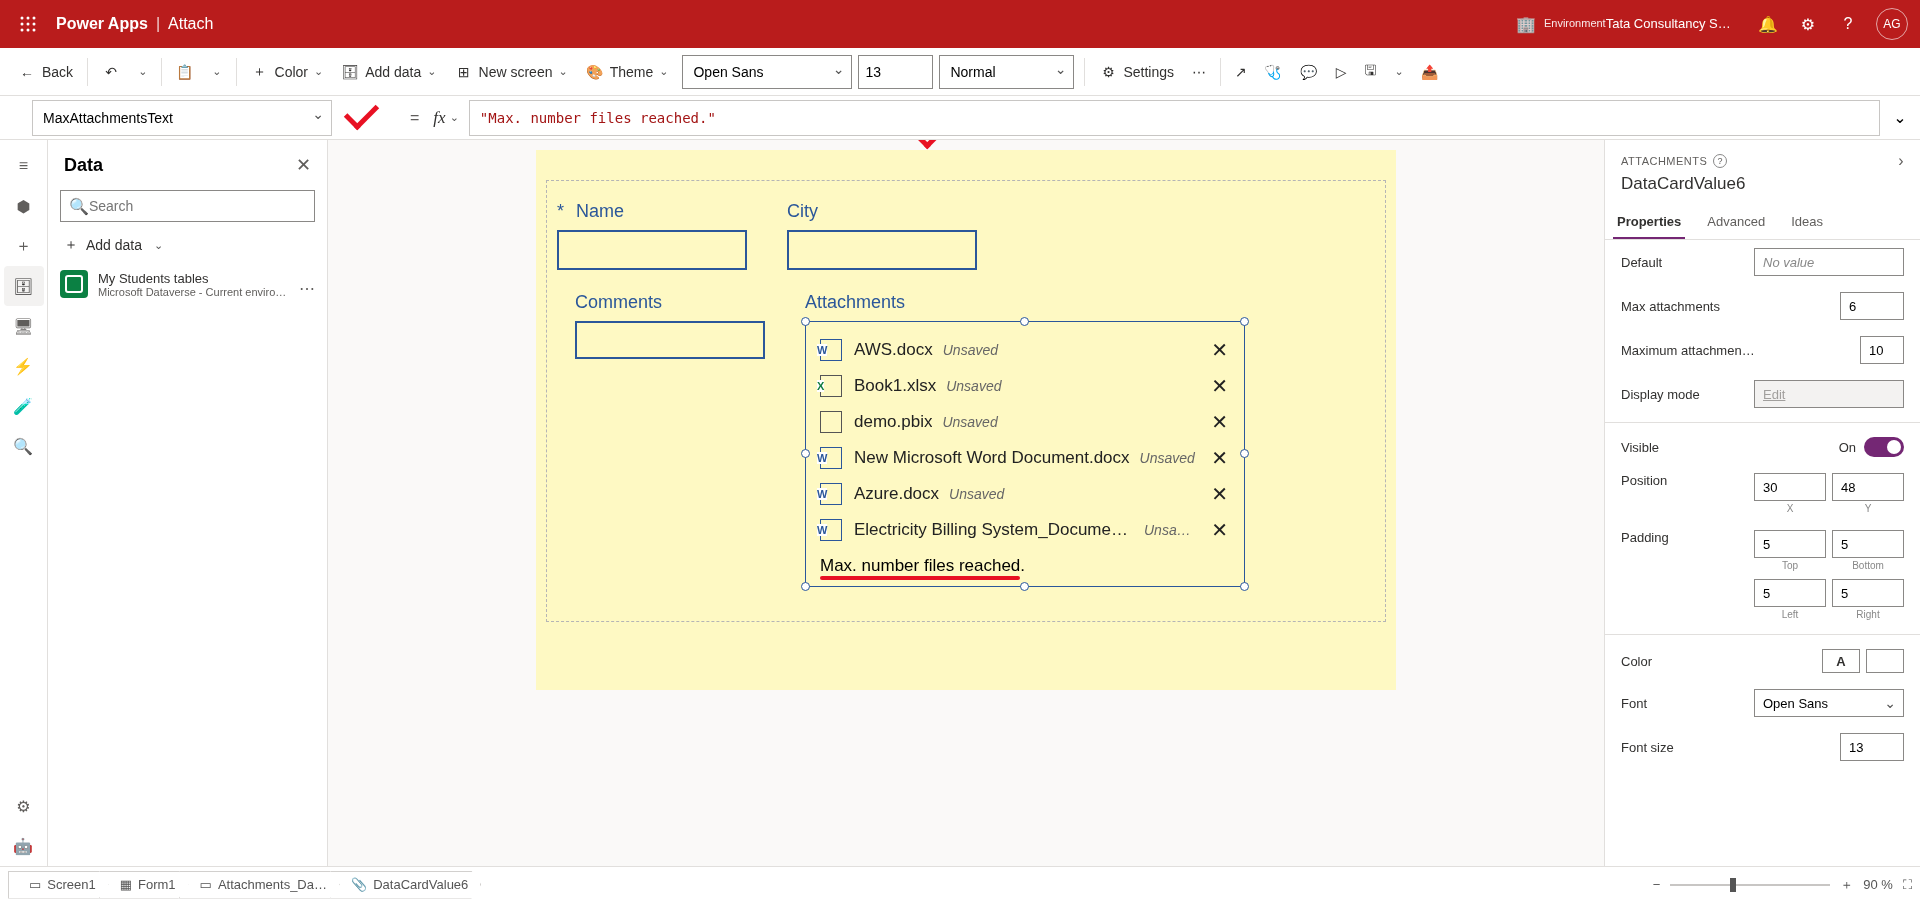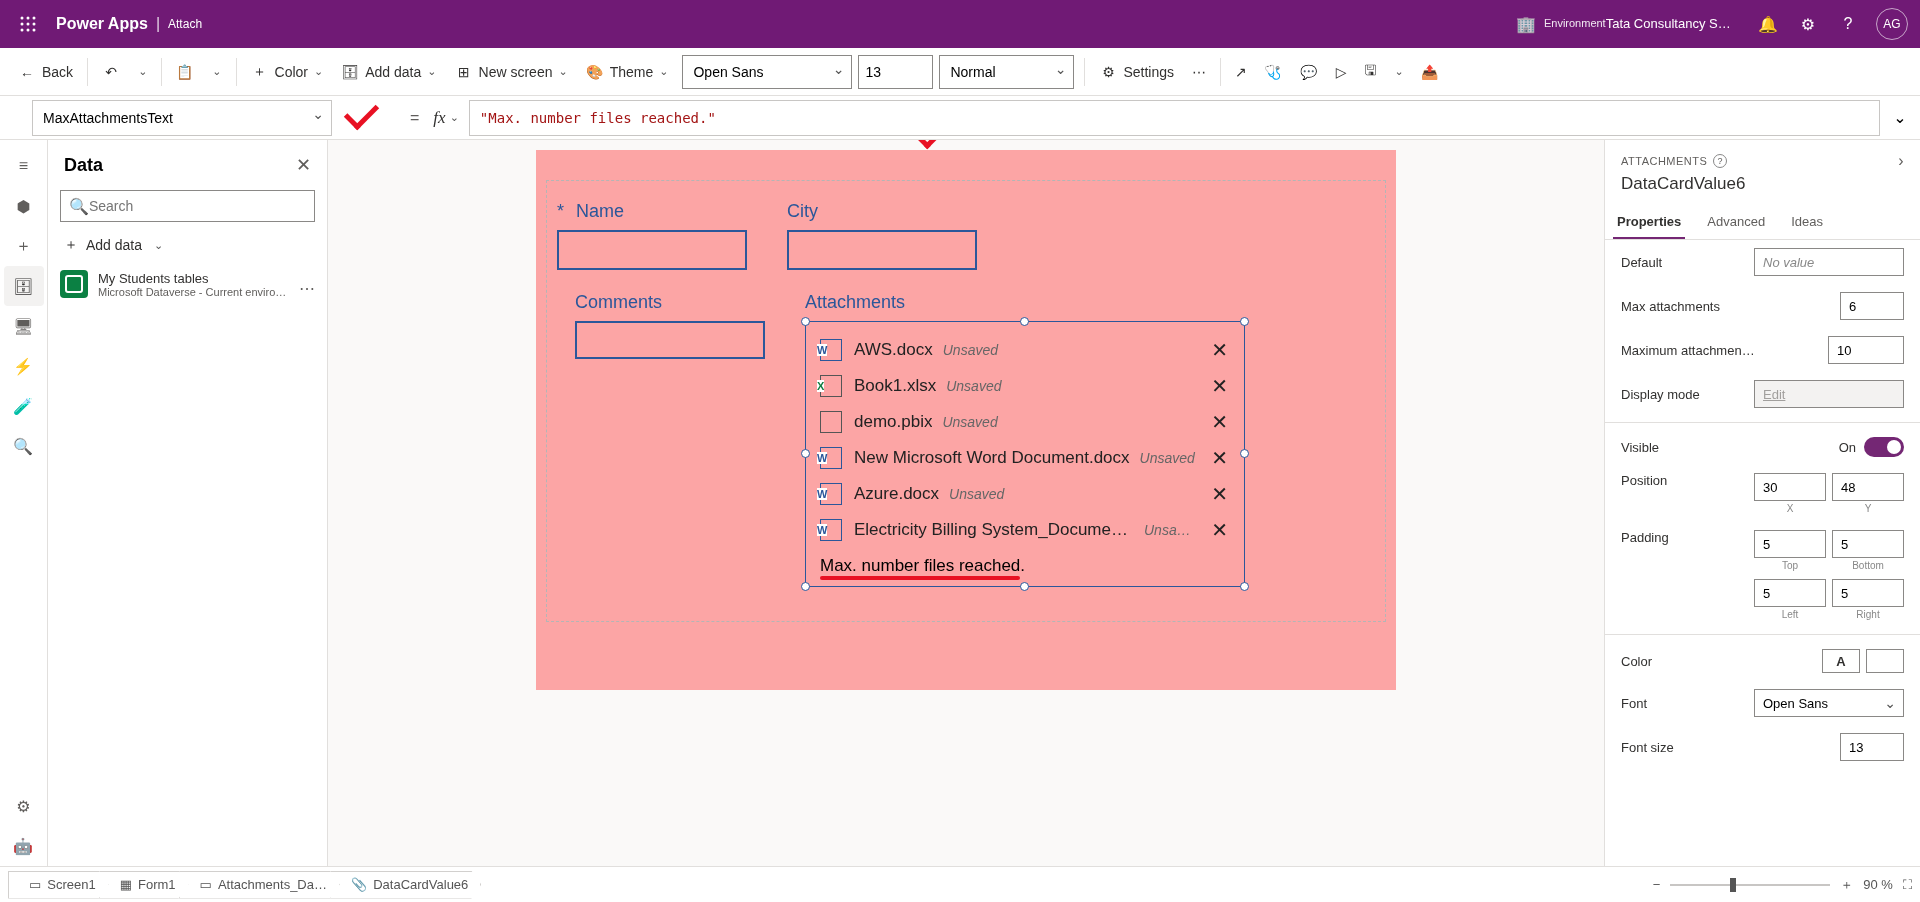--- a/index.html
+++ b/index.html
@@ -1,22 +1,22 @@
 <!DOCTYPE html>
 <html><head>
 <meta charset="utf-8">
 <style>
 * { margin:0; padding:0; box-sizing:border-box; font-family:"Segoe UI",Arial,sans-serif; }
 html,body { width:100%; height:100%; background:#faf9f8; }
-.titlebar { background:#701a75; color:#fff; height:48px; display:flex; align-items:center; padding:0 12px; }
+.titlebar { background:#b91c1c; color:#fff; height:48px; display:flex; align-items:center; padding:0 12px; }
 .waffle { width:32px; height:32px; display:flex; align-items:center; justify-content:center; cursor:pointer; border-radius:4px; }
 .waffle svg { width:16px; height:16px; }
 .titlebar .prod { font-size:16px; font-weight:600; margin-left:12px; }
 .titlebar .sep { margin:0 8px; opacity:.8; }
-.titlebar .app { font-size:12px; }
+.titlebar .app { font-size:16px; }
 .titlebar .spacer { flex:1; }
 .env { display:flex; align-items:center; margin-right:12px; max-width:220px; }
 .env-icon { margin-right:8px; opacity:.9; }
 .env-text { display:flex; flex-direction:row; line-height:1.1; overflow:hidden; }
 .env-text small { font-size:11px; opacity:.9; }
 .env-text span { font-size:13px; white-space:nowrap; overflow:hidden; text-overflow:ellipsis; }
 .tb-icon { width:40px; height:40px; display:flex; align-items:center; justify-content:center; cursor:pointer; border-radius:4px; }
 .avatar { width:32px; height:32px; border:1px solid rgba(255,255,255,.6); border-radius:50%; display:flex; align-items:center; justify-content:center; font-size:12px; margin-left:8px; }
 
 .ribbon { background:#fff; height:48px; display:flex; align-items:center; padding:0 10px; border-bottom:1px solid #e1dfdd; gap:2px; }
@@ -53,21 +53,21 @@
 .dp-add { display:flex; align-items:center; gap:8px; padding:8px 16px; cursor:pointer; color:#323130; font-size:14px; }
 .dp-item { display:flex; align-items:flex-end; gap:10px; padding:8px 12px; cursor:pointer; }
 .dp-icon { width:28px; height:28px; background:#0b8043; border-radius:4px; flex-shrink:0; display:flex; align-items:center; justify-content:center; }
 .dp-icon::before { content:""; width:14px; height:14px; border:2px solid #fff; border-radius:3px; }
 .dp-txt { overflow:hidden; }
 .dp-txt .name { font-size:13px; color:#323130; }
 .dp-txt .sub { font-size:11px; color:#605e5c; white-space:nowrap; overflow:hidden; text-overflow:ellipsis; max-width:200px; }
 .dp-more { margin-left:auto; color:#605e5c; cursor:pointer; }
 
 .canvas-wrap { flex:1; background:#faf9f8; position:relative; overflow:auto; }
-.canvas { background:#fca5a5; margin:10px auto; width:860px; min-height:540px; padding:30px 10px; position:relative; }
+.canvas { background:#fef9c3; margin:10px auto; width:860px; min-height:540px; padding:30px 10px; position:relative; }
 .form-card-dotted { border:1px dashed #b5b5b5; padding:16px 10px; }
 .field { display:inline-block; vertical-align:top; margin:4px 20px 18px; }
 .field label { display:block; color:#2b579a; font-size:18px; margin-bottom:8px; }
 .req::before { content:"*"; color:#2b579a; margin-right:12px; }
 .txt-input { width:190px; height:40px; border:2px solid #2b579a; }
 .comments-input { width:190px; height:38px; }
 .card-tip { position:absolute; background:#333; color:#fff; font-size:13px; padding:6px 10px; border-radius:3px; display:flex; align-items:center; gap:6px; }
 .card-tip::after { content:""; position:absolute; bottom:-6px; left:14px; border:6px solid transparent; border-top-color:#333; }
 .attach-box { border:1px solid #2b579a; width:440px; padding:10px 0 10px 14px; position:relative; }
 .sel-handle { position:absolute; width:9px; height:9px; background:#fff; border:1px solid #2b579a; border-radius:50%; }
@@ -371,21 +371,21 @@
     <div class="pp-row">
         <span>Default</span>
         <input class="pp-input" style="font-style: italic; color: rgb(136, 136, 136);" value="No value">
       </div>
     <div class="pp-row">
         <span>Max attachments</span>
         <input class="pp-input half" style="width: 64px;" value="6">
       </div>
     <div class="pp-row">
         <span>Maximum attachmen…</span>
-        <input class="pp-input half" style="width: 76px; margin-left: 37px;" value="10">
+        <input class="pp-input half" style="width: 44px; margin-left: 37px;" value="10">
       </div>
     <div class="pp-row">
         <span>Display mode</span>
         <input class="pp-input disabled" disabled="" value="Edit" style="">
       </div>
     <div class="hr"></div>
     <div class="pp-row">
         <span>Visible</span>
         <div class="switch-row">
           <span>On</span>

